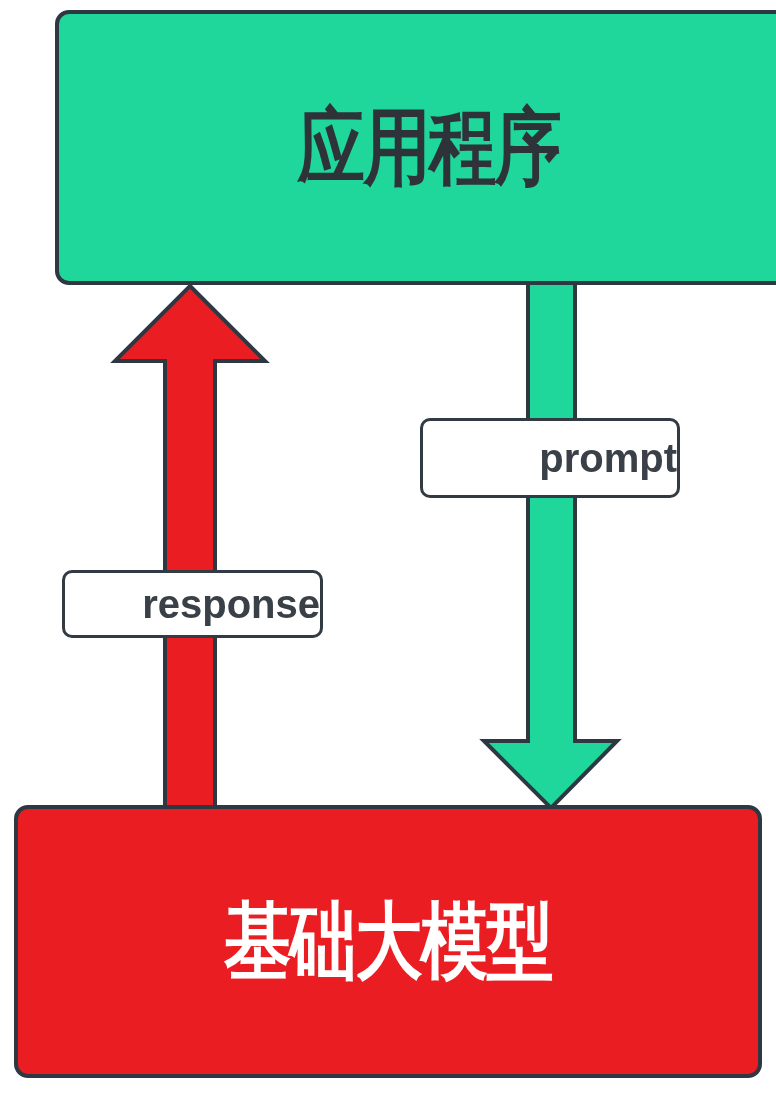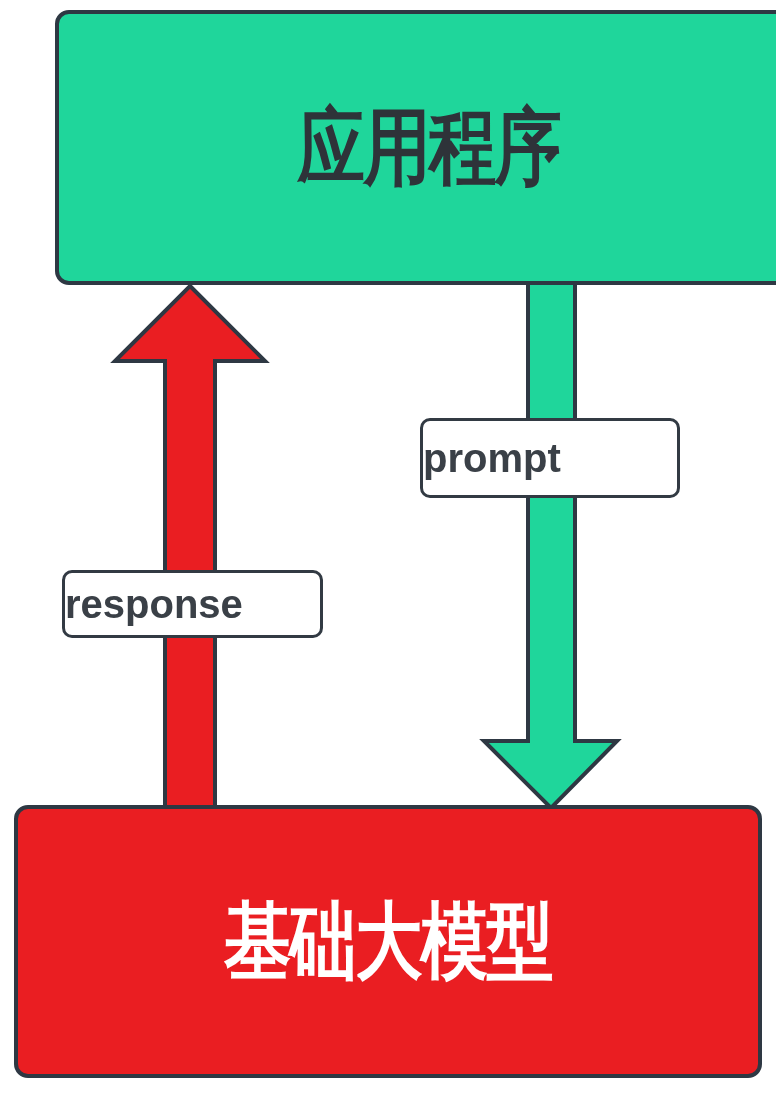--- a/index.html
+++ b/index.html
@@ -58,21 +58,21 @@
   }
   .edge-label {
     position: absolute;
     z-index: 3;
     box-sizing: border-box;
     background: #ffffff;
     border: 3px solid #323a43;
     border-radius: 10px;
     display: flex;
     align-items: center;
-    justify-content: flex-start;
+    justify-content: flex-end;
     font-size: 40px;
     font-weight: bold;
     color: #3a4047;
   }
   .label-response {
     left: 62px;
     top: 570px;
     width: 261px;
     height: 68px;
   }

